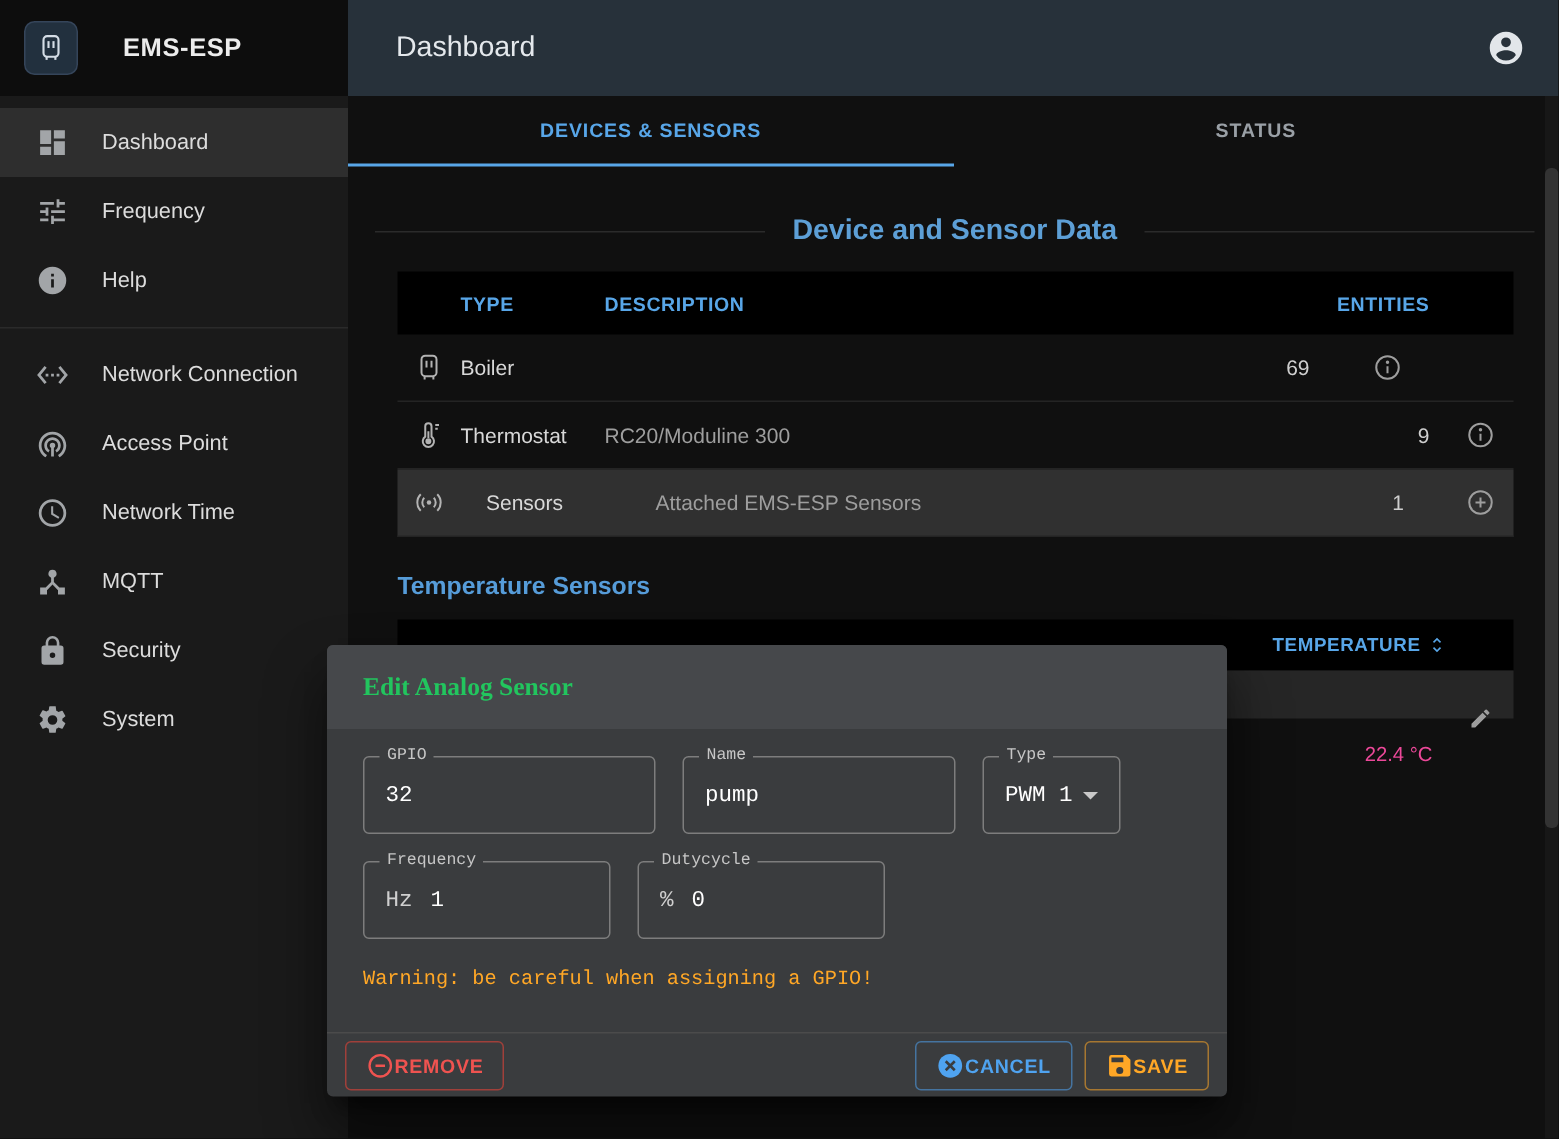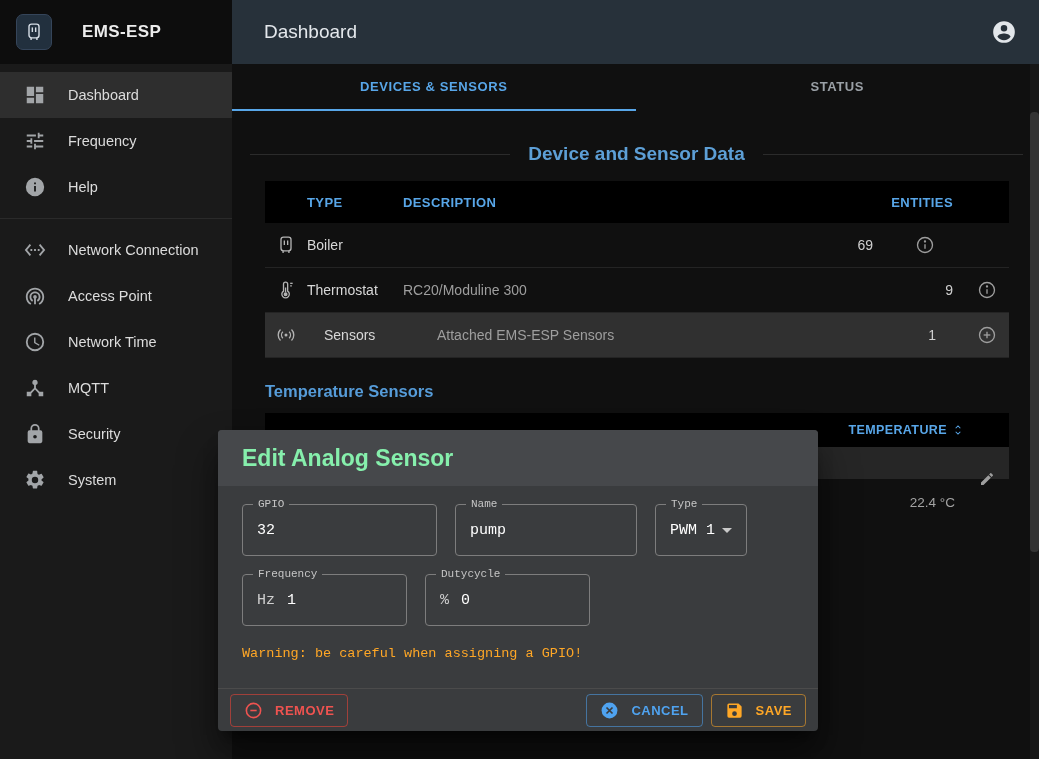--- a/index.html
+++ b/index.html
@@ -54,48 +54,48 @@
   .cell-num { justify-self:end; padding-right:12px; color:#cfcfcf; }
   .cell-action { justify-self:center; color:#9e9e9e; cursor:pointer; }
 
   .sub-title { margin:24px 0 12px 33px; color:#569cd9; font-size:16.5px; font-weight:bold; }
 
   .tbl2-row { display:grid; grid-template-columns:1fr 170px 44px; align-items:center; }
   .tbl2-head { background:#000; height:34px; }
   .tbl2-head .hcell { justify-self:end; display:flex; align-items:center; gap:4px;
                       color:#58a6e8; font-size:12.5px; font-weight:bold; letter-spacing:.4px; cursor:pointer; }
   .tbl2-body { height:32px; background:#262626; font-size:13.5px; }
-  .temp-val { justify-self:end; color:#a3a3a3; padding-right:10px;margin-top:48px; }
+  .temp-val { justify-self:end; color:#ec4899; padding-right:10px;margin-top:48px; }
 
   
   .scroll-track { position:absolute; right:0; top:64px; width:9px; height:695px; background:#171717; z-index:3; }
   .scroll-thumb { position:absolute; right:0; top:48px; width:9px; height:440px; background:#333; border-radius:4px; cursor:pointer; }
 
   
   .dialog { position:absolute; left:218px; top:430px; width:600px; height:301px; background:#3a3c3e;
             border-radius:4px; z-index:10;
             box-shadow:0 11px 15px -7px rgba(0,0,0,.6), 0 24px 38px 3px rgba(0,0,0,.4); }
   .dialog-title { height:56px; display:flex; align-items:center; padding:0 24px; background:#46484b;
-                  border-radius:4px 4px 0 0; font-size:23px; font-weight:bold; color:#86efac; }
+                  border-radius:4px 4px 0 0; font-size:17px; font-weight:bold; color:#22c55e;font-family:Liberation Serif, serif; }
   .dialog-body { padding:18px 24px 0;font-family:Liberation Mono, monospace; }
   .frow { display:flex; gap:18px; margin-bottom:18px; }
   .field { position:relative; height:52px; border:1px solid #7d7d7d; border-radius:4px;
            display:flex; align-items:center; padding:0 14px; cursor:text; }
   .field .flabel { position:absolute; top:-7px; left:10px; background:#3a3c3e; padding:0 5px;
                    font-size:11px; color:#c6c6c6; }
   .fvalue { font-size:15px; color:#fff; }
   .fadorn { font-size:15px; color:#cfcfcf; margin-right:12px; }
   .w-gpio { width:195px; } .w-name { width:182px; } .w-type { width:92px; cursor:pointer; }
   .w-freq { width:165px; } .w-duty { width:165px; }
   .caret-down { width:0; height:0; margin-left:auto; border-left:5px solid transparent;
                 border-right:5px solid transparent; border-top:5px solid #c9c9c9; }
   .warning { margin-top:20px; font-size:13.5px; color:#ffa726; }
   .dialog-actions { position:absolute; left:0; right:0; bottom:0; height:43px; border-top:1px solid #4b4b4b;
                     display:flex; align-items:center; padding:0 12px; gap:8px; }
-  .btn { height:33px; display:flex; align-items:center; gap:12px; padding:0 13px; background:transparent;
+  .btn { height:33px; display:flex; align-items:center; gap:0; padding:0 13px; background:transparent;
          border-radius:4px; font-size:13px; font-weight:bold; letter-spacing:.5px; cursor:pointer;
          font-family:"Liberation Sans", sans-serif; }
   .btn-remove { color:#ef5350; border:1px solid rgba(244,67,54,.55); }
   .btn-cancel { color:#4fa3f0; border:1px solid rgba(79,163,240,.55); margin-left:auto; }
   .btn-save   { color:#ffa726; border:1px solid rgba(255,167,38,.55); }
   .bic { width:19px; height:19px; display:block; }
 </style>
 </head>
 <body>
 

